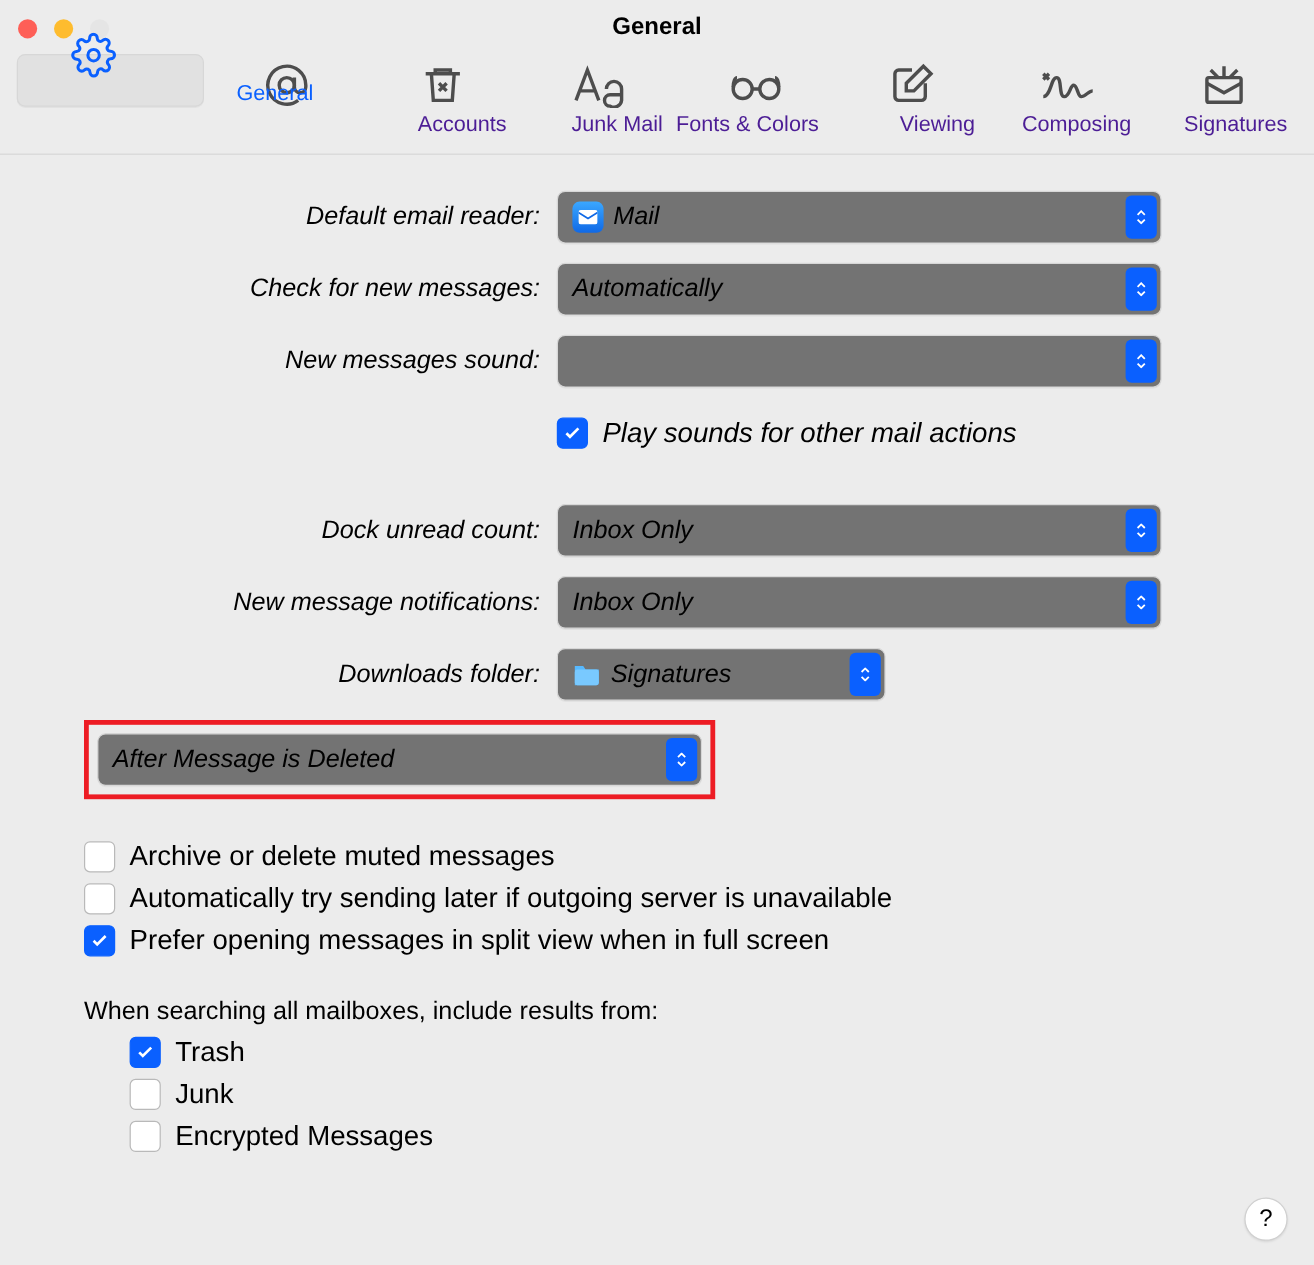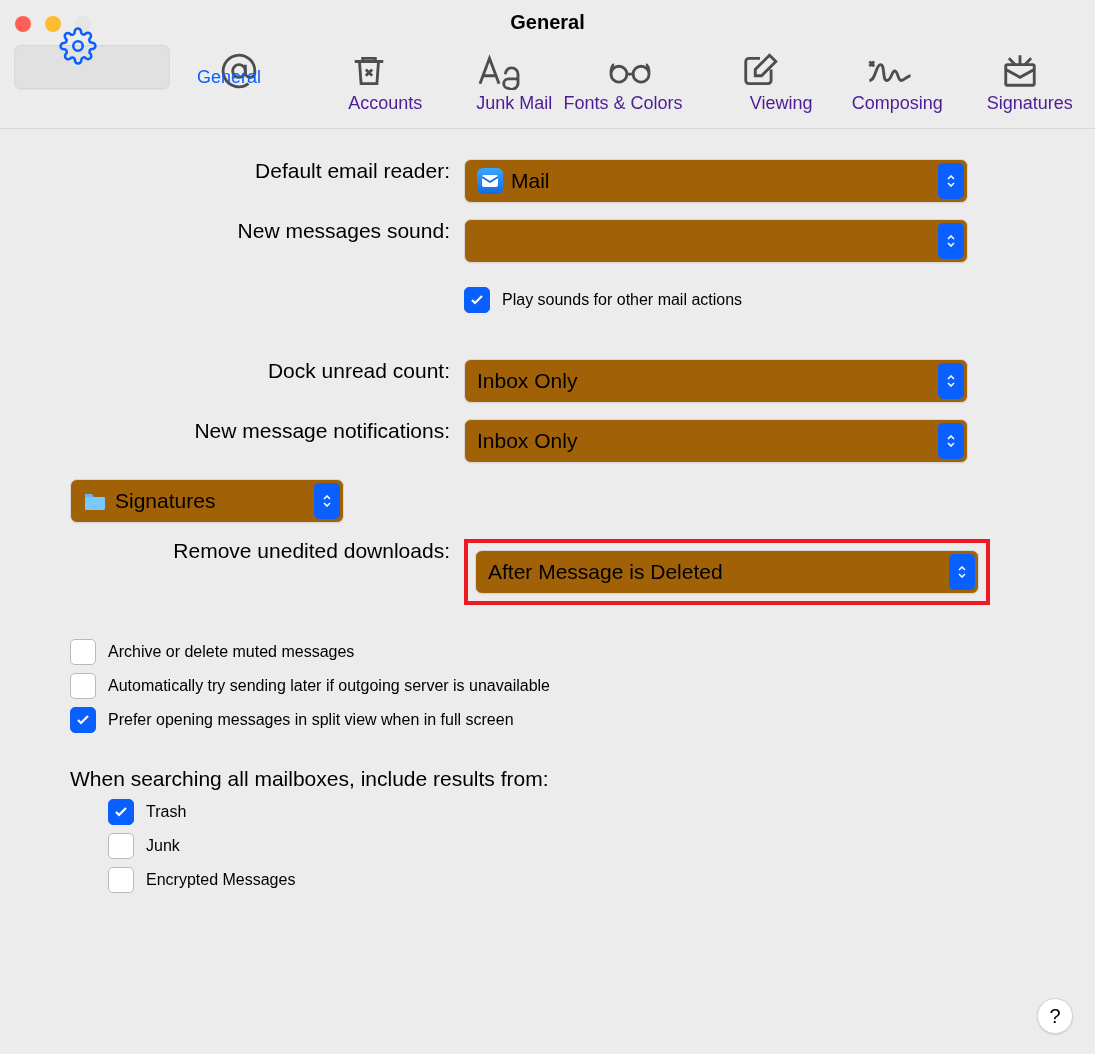--- a/index.html
+++ b/index.html
@@ -11,35 +11,35 @@
 .title{margin:0 auto;font-weight:600;font-size:20px;}
 .toolbar{display:flex;gap:8px;padding:0 14px 10px 14px;border-bottom:1px solid #d6d6d6;}
 .tbtn{display:flex;flex-direction:column;align-items:center;justify-content:flex-end;padding:6px 10px 4px 10px;border-radius:8px;cursor:pointer;min-width:92px;}
 .tbtn.sel{background:#e1e1e1;}
 .tbtn .ic{height:40px;display:flex;align-items:center;justify-content:center;}
 .tbtn .ic svg{stroke:#4d4d4d;fill:none;}
 .tbtn.sel .ic svg{stroke:#0a60ff;}
 .tbtn .lab{font-size:18px;color:#4c1d95;margin-top:2px;}
 .tbtn.sel .lab{color:#0a60ff;}
 .content{padding:30px 70px 20px 70px;font-size:21px;}
-.row{display:flex;margin-bottom:16px;}
+.row{display:flex;align-items:center;margin-bottom:16px;font-style:italic;}
 .lab{width:380px;text-align:right;padding-right:14px;}
-.sel{position:relative;background:#a16207;border:1px solid #d7d7d7;border-radius:7px;height:42px;display:flex;align-items:center;padding:0 40px 0 12px;box-shadow:0 1px 0 rgba(0,0,0,.04);cursor:pointer;}
+.sel{position:relative;background:#737373;border:1px solid #d7d7d7;border-radius:7px;height:42px;display:flex;align-items:center;padding:0 40px 0 12px;box-shadow:0 1px 0 rgba(0,0,0,.04);cursor:pointer;}
 .sel .bl{position:absolute;right:3px;top:3px;bottom:3px;width:26px;background:#0a60ff;border-radius:5px;display:flex;flex-direction:column;align-items:center;justify-content:center;}
 .sel .bl svg{display:block;}
 .sel.wide{width:450px;}
 .sel.small{width:220px;}
 .appicon{width:26px;height:26px;border-radius:6px;background:linear-gradient(#3aa7ff,#1069e6);display:flex;align-items:center;justify-content:center;margin-right:8px;}
 .appicon svg{display:block;}
 .foldericon{width:24px;height:20px;margin-right:8px;display:flex;}
 .chk{width:24px;height:24px;border-radius:5px;border:1px solid #b9b9b9;background:#fff;margin-right:12px;display:flex;align-items:center;justify-content:center;flex-shrink:0;}
 .chk.on{background:#0a60ff;border-color:#0a60ff;}
 .chk.on svg{display:block;}
 .chk svg{display:none;}
-.chkrow{display:flex;align-items:center;margin:8px 14px 8px 0;font-size:16px;}
+.chkrow{display:flex;align-items:center;margin:8px 14px 8px 0;font-size:23px;}
 .block{margin-top:34px;}
 .hl{border:4px solid #ed1c24;padding:7px;}
 .help{position:absolute;right:22px;bottom:20px;width:34px;height:34px;border-radius:50%;background:#fff;border:1px solid #d0d0d0;display:flex;align-items:center;justify-content:center;font-size:20px;box-shadow:0 1px 2px rgba(0,0,0,.1);cursor:pointer;}
 </style>
 </head>
 <body>
 
 <div class="window">
   <div class="titlebar">
     <div class="traffic">
@@ -142,20 +142,34 @@
             <svg width="10" height="6" viewBox="0 0 10 6">
               <path d="M2 4l3-3 3 3" stroke="#fff" stroke-width="1.5" fill="none"></path>
             </svg>
             <svg width="10" height="6" viewBox="0 0 10 6">
               <path d="M2 2l3 3 3-3" stroke="#fff" stroke-width="1.5" fill="none"></path>
             </svg>
           </div>
       </div>
     </div>
     <div class="row">
+      <div class="lab">Check for new messages:</div>
+      <div class="sel wide">
+        <span>Automatically</span>
+        <div class="bl">
+            <svg width="10" height="6" viewBox="0 0 10 6">
+              <path d="M2 4l3-3 3 3" stroke="#fff" stroke-width="1.5" fill="none"></path>
+            </svg>
+            <svg width="10" height="6" viewBox="0 0 10 6">
+              <path d="M2 2l3 3 3-3" stroke="#fff" stroke-width="1.5" fill="none"></path>
+            </svg>
+          </div>
+      </div>
+    </div>
+    <div class="row">
       <div class="lab">New messages sound:</div>
       <div class="sel wide">
         <div class="bl">
             <svg width="10" height="6" viewBox="0 0 10 6">
               <path d="M2 4l3-3 3 3" stroke="#fff" stroke-width="1.5" fill="none"></path>
             </svg>
             <svg width="10" height="6" viewBox="0 0 10 6">
               <path d="M2 2l3 3 3-3" stroke="#fff" stroke-width="1.5" fill="none"></path>
             </svg>
           </div>
@@ -197,40 +211,40 @@
             <svg width="10" height="6" viewBox="0 0 10 6">
               <path d="M2 4l3-3 3 3" stroke="#fff" stroke-width="1.5" fill="none"></path>
             </svg>
             <svg width="10" height="6" viewBox="0 0 10 6">
               <path d="M2 2l3 3 3-3" stroke="#fff" stroke-width="1.5" fill="none"></path>
             </svg>
           </div>
       </div>
     </div>
     <div class="row">
+      <div class="lab">Downloads folder:</div>
       <div class="sel small">
         <div class="foldericon">
             <svg width="24" height="20" viewBox="0 0 24 20">
               <path d="M2 3h7l2 3h11v11a2 2 0 0 1-2 2H2z" fill="#57b9ff"></path>
               <rect x="2" y="6" width="20" height="13" rx="2" fill="#79c9ff"></rect>
             </svg>
           </div>
         <span>Signatures</span>
         <div class="bl">
             <svg width="10" height="6" viewBox="0 0 10 6">
               <path d="M2 4l3-3 3 3" stroke="#fff" stroke-width="1.5" fill="none"></path>
             </svg>
             <svg width="10" height="6" viewBox="0 0 10 6">
               <path d="M2 2l3 3 3-3" stroke="#fff" stroke-width="1.5" fill="none"></path>
             </svg>
           </div>
       </div>
     </div>
     <div class="row">
-      <div class="lab">Remove unedited downloads:</div>
       <div class="hl">
         <div class="sel wide">
           <span>After Message is Deleted</span>
           <div class="bl">
               <svg width="10" height="6" viewBox="0 0 10 6">
                 <path d="M2 4l3-3 3 3" stroke="#fff" stroke-width="1.5" fill="none"></path>
               </svg>
               <svg width="10" height="6" viewBox="0 0 10 6">
                 <path d="M2 2l3 3 3-3" stroke="#fff" stroke-width="1.5" fill="none"></path>
               </svg>

